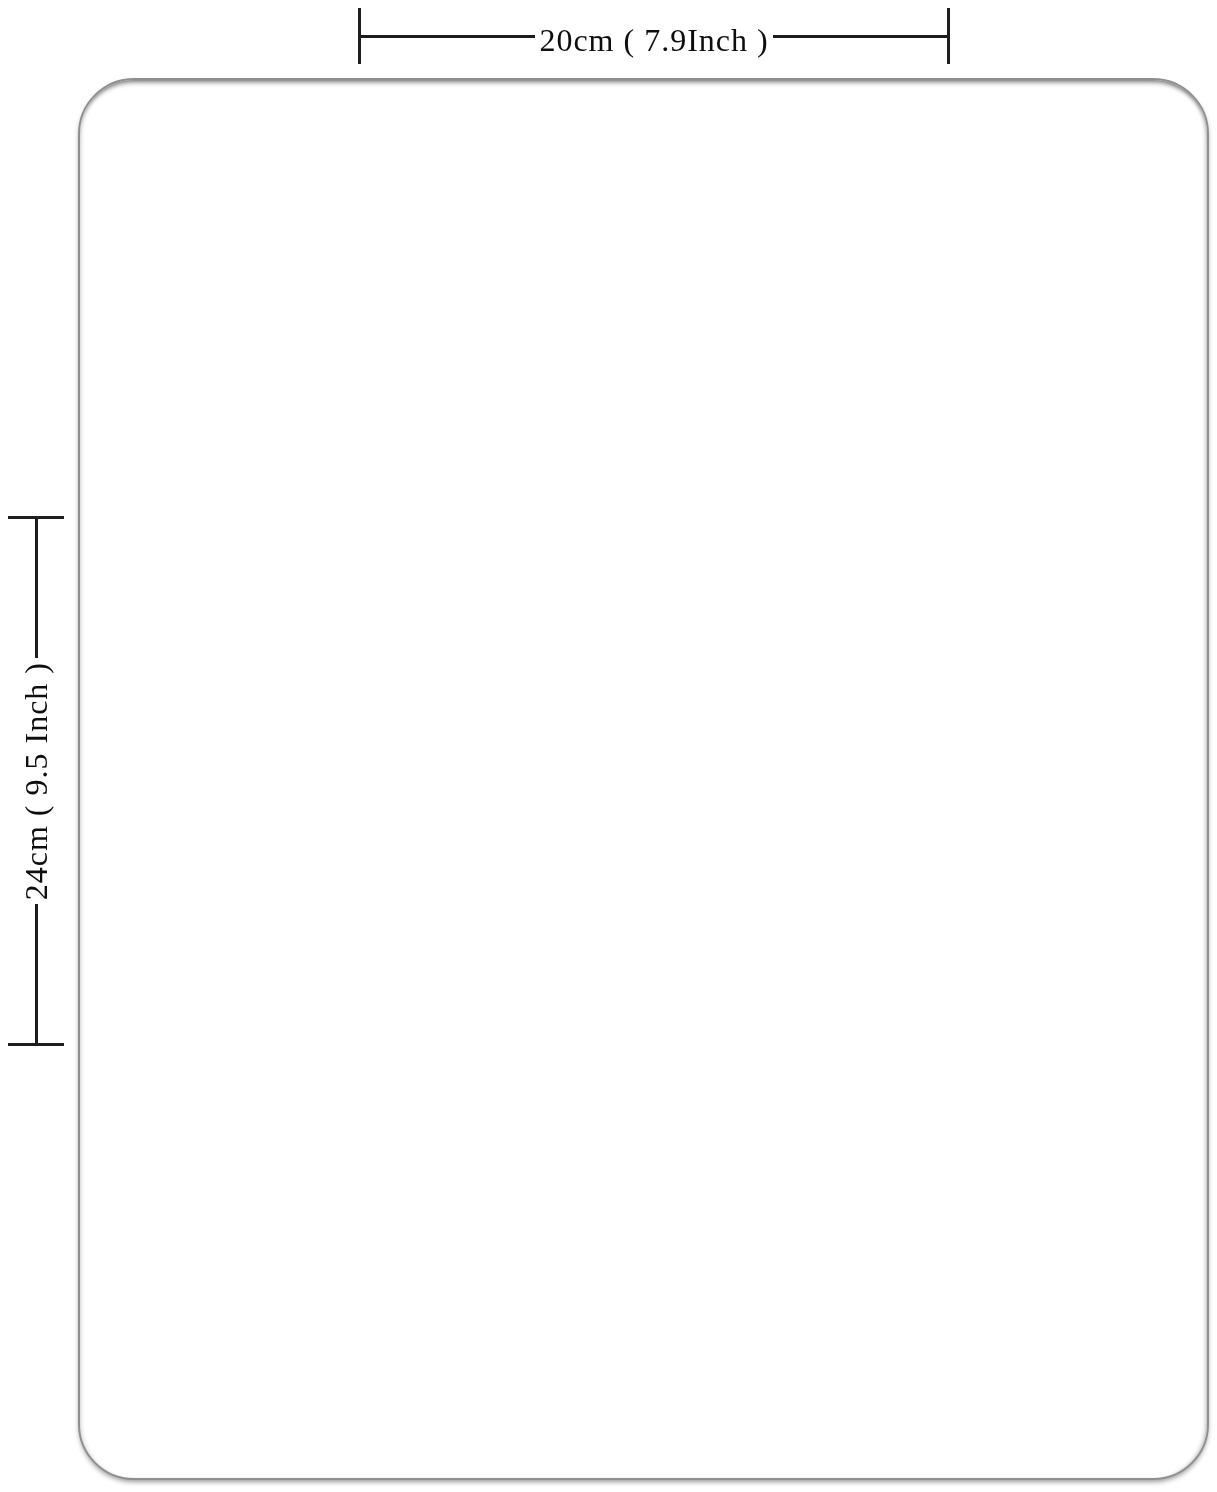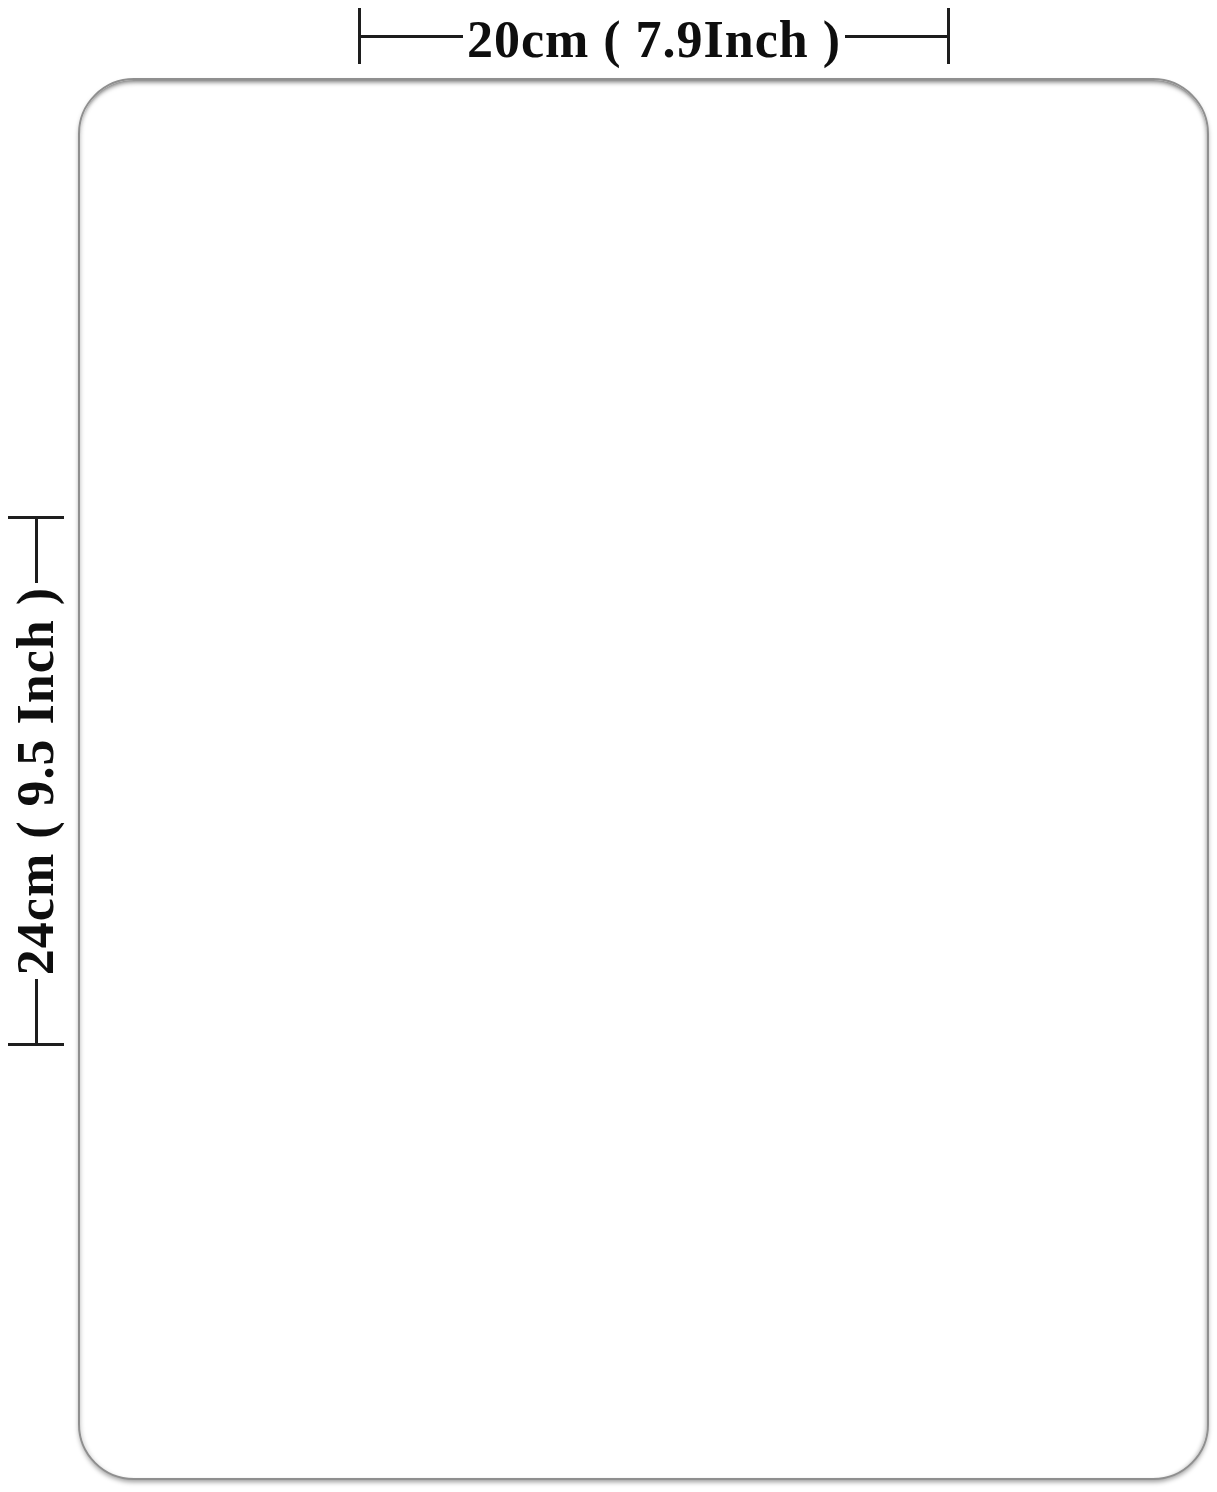--- a/index.html
+++ b/index.html
@@ -33,22 +33,22 @@
     border-radius: 56px;
     box-shadow:
       inset 0 6px 5px -4px rgba(0,0,0,0.55),
       inset -4px 0 4px -3px rgba(0,0,0,0.30),
       inset 4px 0 4px -3px rgba(0,0,0,0.18),
       0 3px 5px -1px rgba(0,0,0,0.40);
   }
 
   
   .dim-label {
-    font-weight: 700;
-    font-size: 52px;
+    font-weight: 400;
+    font-size: 32px;
     color: #0e0e0e;
     letter-spacing: 1px;
     white-space: nowrap;
     line-height: 1;
     text-align: center;
   }
 
   
   .h-dim {
     position: absolute;

